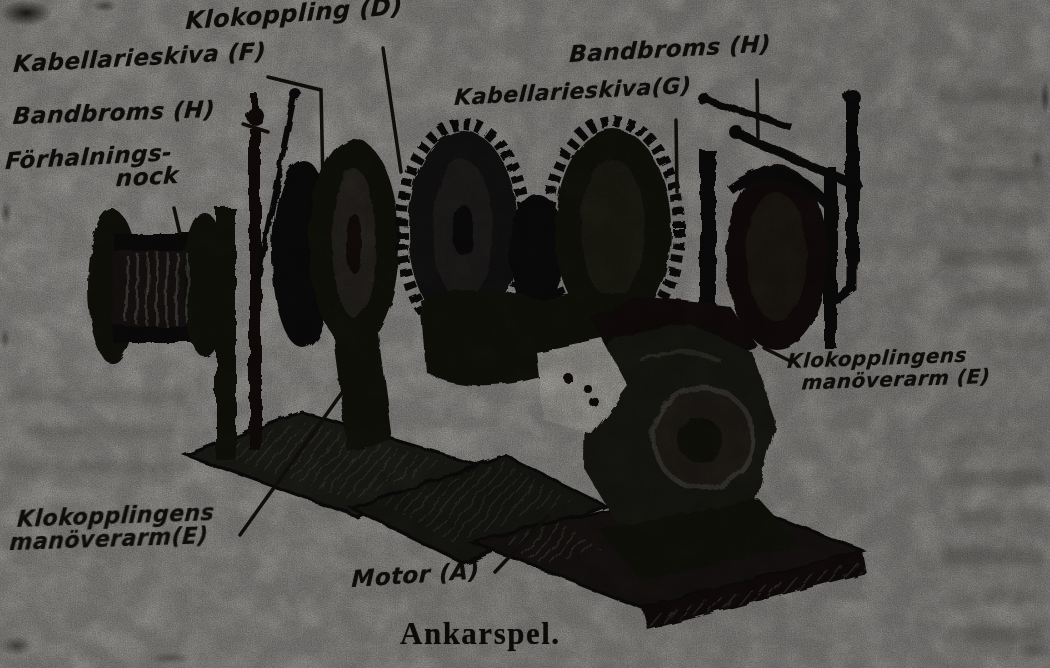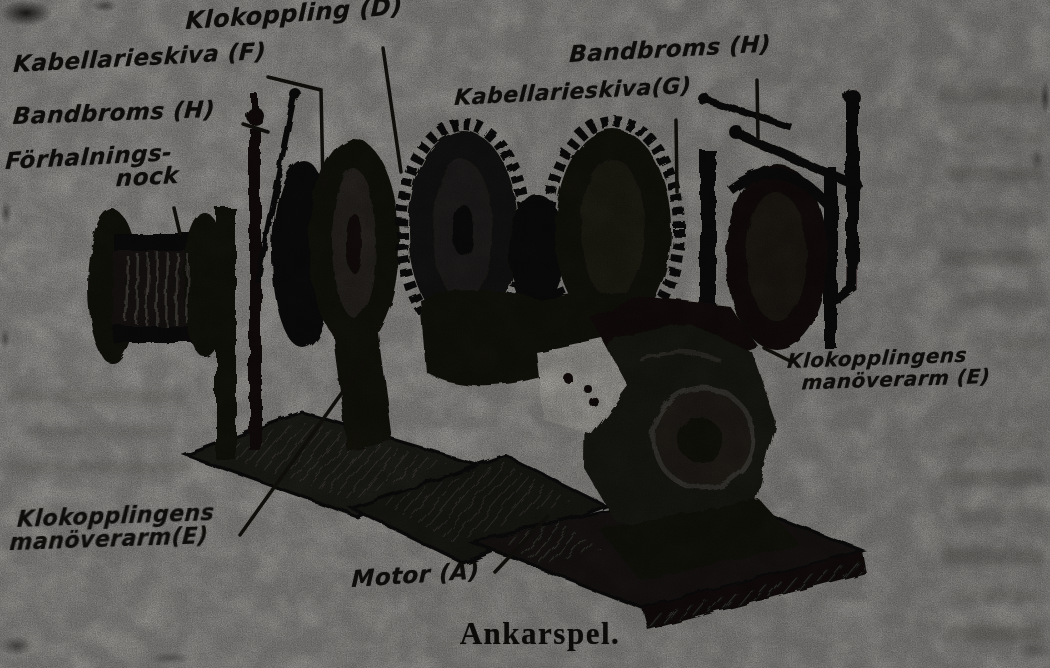--- a/index.html
+++ b/index.html
@@ -30,21 +30,21 @@
   .l-nock .line2{margin-left:112px; margin-top:-3px;}
   .l-hr  {left:570px; top:42px;  font-size:23px; transform:rotate(-3deg) skewX(-6deg);}
   .l-g   {left:455px; top:86px;  font-size:22px; transform:rotate(-3deg) skewX(-6deg);}
   .l-er  {left:788px; top:350px; font-size:20px; transform:rotate(-2deg) skewX(-6deg);}
   .l-er .line2{margin-left:16px;}
   .l-el  {left:18px;  top:508px; font-size:22px; transform:rotate(-2deg) skewX(-6deg);}
   .l-el .line2{margin-left:-6px; margin-top:-2px;}
   .l-mot {left:352px; top:567px; font-size:23px; transform:rotate(-4deg) skewX(-6deg);}
   
   .caption{
-    position:absolute; left:400px; top:616px; width:280px; text-align:center;
+    position:absolute; left:400px; top:616px; width:280px; 
     font-family:"Liberation Serif", serif; font-weight:bold; font-size:31px;
     color:#12100c; letter-spacing:1.5px; text-shadow:0 0 1px rgba(0,0,0,0.5);
   }
   
   .ghost{position:absolute; background:#55524c; opacity:0.16; filter:blur(3px); border-radius:4px;}
   .ghost.dk{opacity:0.26;}
   
   .mark{position:absolute; pointer-events:none;}
 </style>
 </head>

